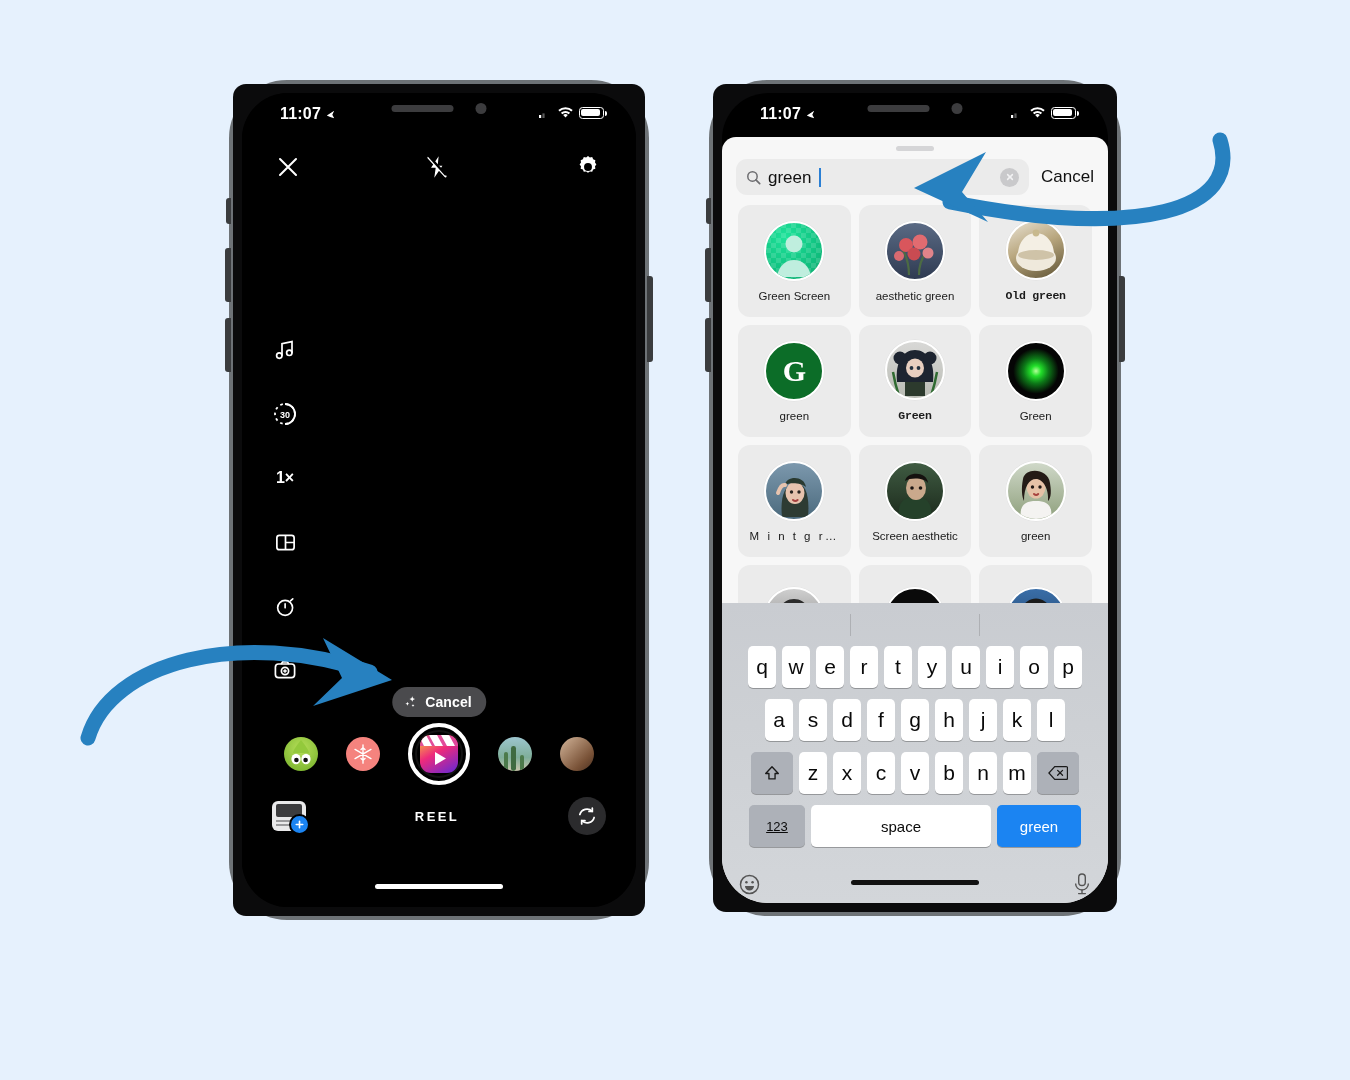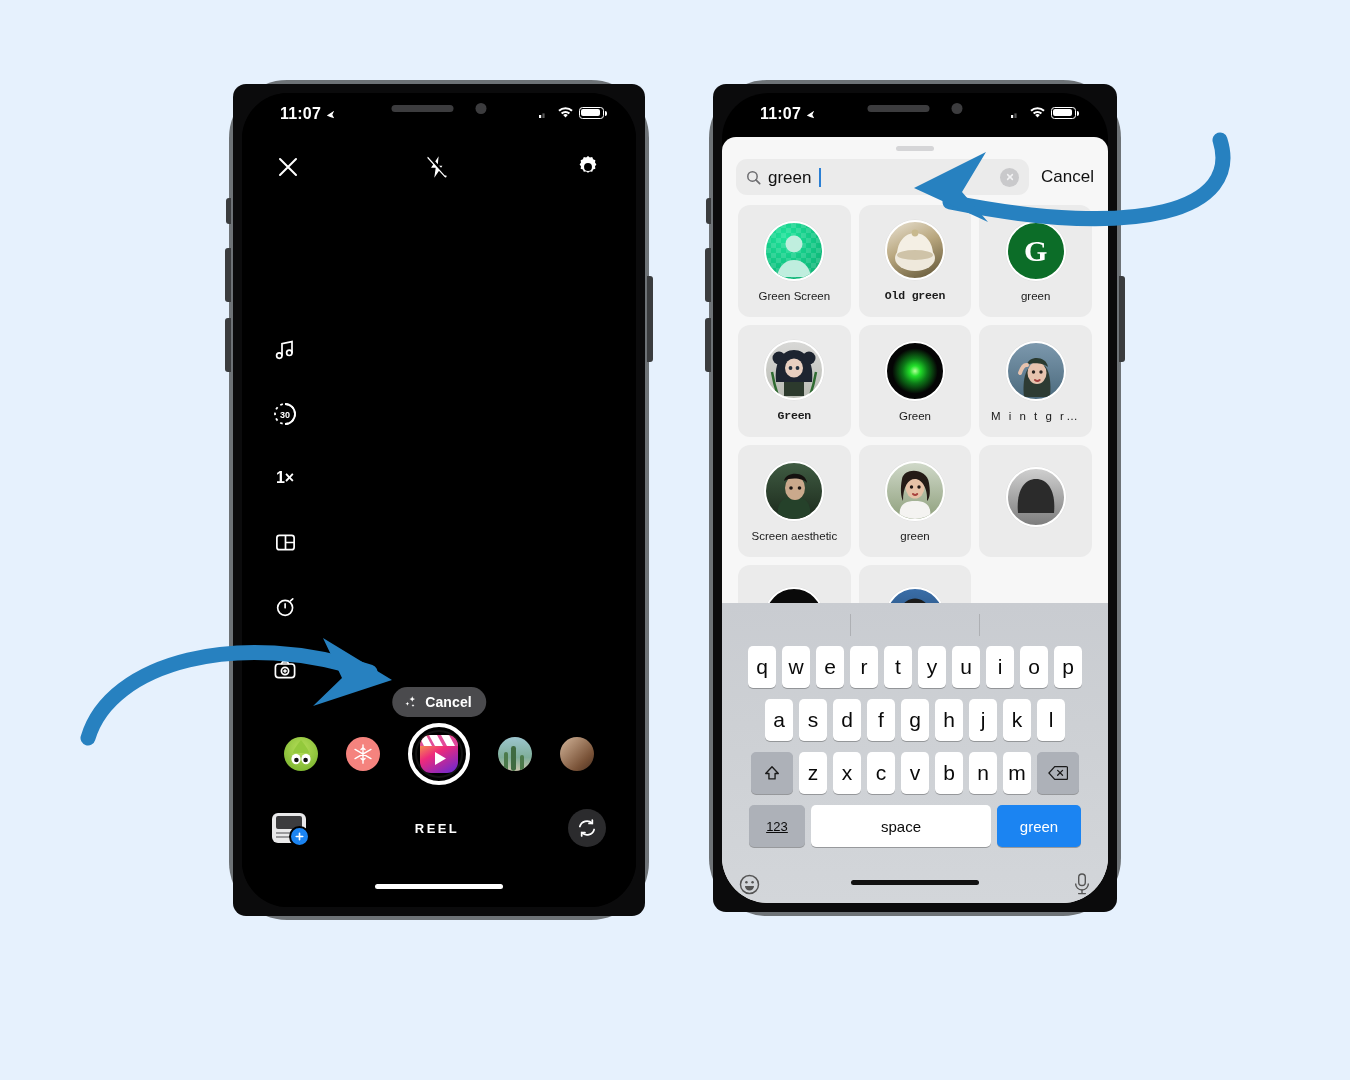--- a/index.html
+++ b/index.html
@@ -49,21 +49,21 @@
   .effects-pill{position:absolute;left:50%;transform:translateX(-50%);top:594px;background:#4a4a4d;border-radius:18px;height:30px;display:flex;align-items:center;gap:7px;padding:0 14px 0 11px;box-sizing:border-box;}
   .effects-pill span.lbl{font-size:14px;font-weight:bold;color:#fff;letter-spacing:.1px;}
 
   .carousel{position:absolute;left:0;right:0;top:630px;display:flex;align-items:center;justify-content:center;gap:28px;}
   .eff{width:34px;height:34px;border-radius:50%;overflow:hidden;flex:none;}
   .shutter{width:62px;height:62px;border-radius:50%;border:4px solid #fff;display:flex;align-items:center;justify-content:center;box-sizing:border-box;background:#000;position:relative;}
   .shutter .ring2{position:absolute;inset:3px;border:2.5px solid #141414;border-radius:50%;}
   .shutter .reels{width:38px;height:38px;border-radius:11px;position:relative;overflow:hidden;
     background:linear-gradient(150deg,#f9ce34 0%,#ee2a7b 45%,#6228d7 100%);}
 
-  .cam-bottom{position:absolute;left:0;right:0;bottom:56px;height:46px;display:flex;align-items:center;justify-content:space-between;padding:0 30px;box-sizing:border-box;}
+  .cam-bottom{position:absolute;left:0;right:0;bottom:68px;height:46px;display:flex;align-items:center;justify-content:space-between;padding:0 30px;box-sizing:border-box;}
   .mode-label{font-size:13px;font-weight:bold;letter-spacing:2.4px;color:#fff;}
   .flip-btn{width:38px;height:38px;border-radius:50%;background:#2b2b2d;display:flex;align-items:center;justify-content:center;}
   .home-ind{position:absolute;bottom:18px;left:50%;transform:translateX(-50%);width:128px;height:5px;border-radius:3px;background:#fff;}
   .home-ind.dark{background:#121212;}
 
   
   .sheet{position:absolute;left:0;right:0;top:44px;bottom:0;background:#f7f7f7;border-radius:14px 14px 0 0;overflow:hidden;}
   .grabber{width:38px;height:5px;border-radius:3px;background:#d5d5d7;margin:9px auto 0;}
   .searchrow{display:flex;align-items:center;gap:12px;padding:8px 14px 10px 14px;}
   .searchbox{flex:1;height:36px;background:#ebebeb;border-radius:11px;display:flex;align-items:center;padding:0 10px;gap:7px;box-sizing:border-box;}
@@ -342,20 +342,34 @@
                      repeating-conic-gradient(#ffffff22 0% 25%, transparent 0% 50%) 0 0/10px 10px,
                      radial-gradient(circle at 35% 25%,#1ee39a,#0fbf7e 65%,#16a46e)">
                 <svg width="56" height="56" viewBox="0 0 56 56">
                     <circle cx="28" cy="21" r="8.5" fill="#bfeede"></circle>
                     <path d="M11 54c1.5-11 8.5-17 17-17s15.5 6 17 17Z" fill="#bfeede"></path>
                   </svg>
               </div>
               <div class="name">Green Screen</div>
             </div>
             <div class="card">
+              <div class="thumb" style="background:linear-gradient(180deg,#5a6a84,#2f3b52)">
+                <svg width="56" height="56" viewBox="0 0 56 56">
+                  <path d="M22 52 C22 38 18 30 14 24" stroke="#4c6b43" stroke-width="2.2" fill="none"></path>
+                  <path d="M32 52 C32 38 38 30 43 26" stroke="#4c6b43" stroke-width="2.2" fill="none"></path>
+                  <circle cx="19" cy="22" r="7" fill="#d9565c"></circle>
+                    <circle cx="33" cy="19" r="7.5" fill="#e26b70"></circle>
+                  <circle cx="27" cy="31" r="6.5" fill="#c94b52"></circle>
+                    <circle cx="41" cy="30" r="5.5" fill="#e0848a"></circle>
+                  <circle cx="12" cy="33" r="5" fill="#d96a70"></circle>
+                </svg>
+              </div>
+              <div class="name">aesthetic green</div>
+            </div>
+            <div class="card">
               <div class="thumb" style="background:linear-gradient(155deg,#e9e2d3 0%,#b9a77f 45%,#5e5233 100%)">
                 <svg width="56" height="56" viewBox="0 0 56 56">
                   <ellipse cx="28" cy="36" rx="20" ry="13" fill="#efe9dc"></ellipse>
                   <path d="M10 33 C10 20 18 11 28 11 C38 11 46 20 46 33Z" fill="#f4efe4"></path>
                   <ellipse cx="28" cy="33" rx="18" ry="5" fill="#cfc3a8"></ellipse>
                   <circle cx="28" cy="11" r="3.4" fill="#c8b98e"></circle>
                 </svg>
               </div>
               <div class="name goth">Old green</div>
             </div>

